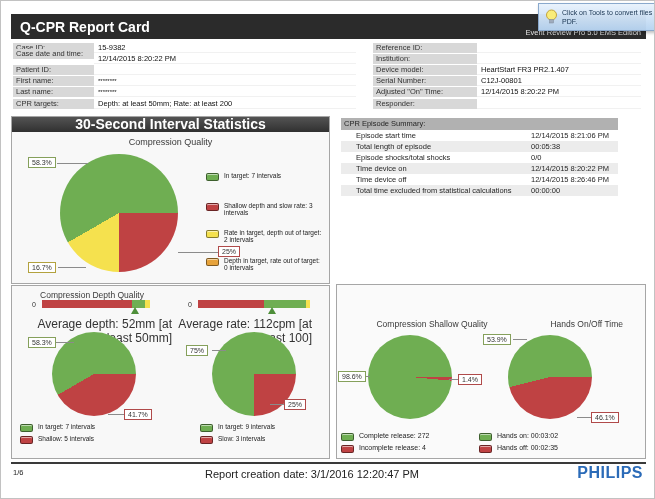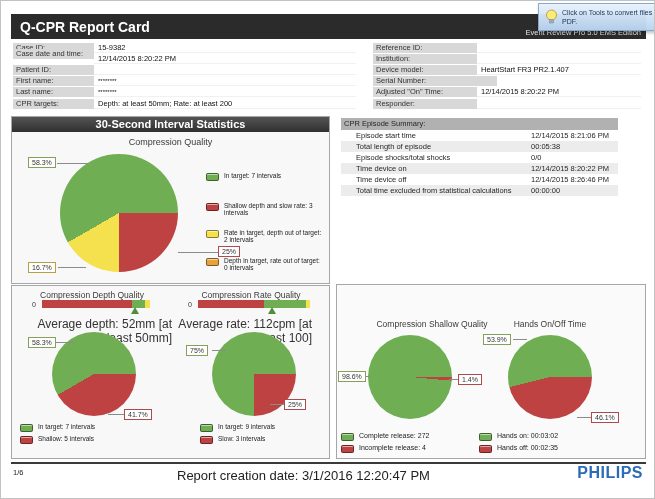--- a/index.html
+++ b/index.html
@@ -18,21 +18,21 @@
   
   .flabel{position:absolute;height:10px;background:#d8d8d8;font-size:7.5px;line-height:10px;
           color:#333;padding-left:3px;box-sizing:border-box;}
   .fval{position:absolute;height:10px;font-size:7.5px;line-height:10px;color:#111;
         background:#fff;border-bottom:1px solid #f1f1f1;padding-left:4px;box-sizing:border-box;}
   .l-lab{left:12px;width:81px;} .l-val{left:93px;width:262px;}
   .r-lab{left:372px;width:124px;} .r-val{left:476px;width:164px;}
   
   .panel{position:absolute;background:#f8f8f8;border:1px solid #a6a6a6;box-sizing:border-box;}
   .panel-hdr{height:15px;background:linear-gradient(#545454,#303030);color:#fff;text-align:center;
-             font-size:11px;line-height:15px;font-weight:bold;}
+             font-size:14px;line-height:15px;font-weight:bold;}
   .chart-title{position:absolute;text-align:center;color:#3a3a3a;font-size:9px;}
   .half-title{position:absolute;text-align:center;color:#3a3a3a;font-size:8.5px;}
   .pie{position:absolute;border-radius:50%;}
   .callout{position:absolute;background:#fff;border:1px solid #999;font-size:7px;color:#333;
            padding:1px 3px;line-height:1;z-index:3;}
   .co-green{border-color:#85a05b;} .co-red{border-color:#b04a4a;} .co-yellow{border-color:#b3a23e;}
   .co-line{position:absolute;height:1px;background:#8b8b8b;z-index:2;}
   .legend-item{position:absolute;display:flex;gap:5px;align-items:flex-start;font-size:6.5px;color:#222;}
   .swatch{width:11px;height:6px;border:1px solid rgba(0,0,0,.45);border-radius:2px;flex:none;margin-top:1px;
           box-shadow:inset 0 1px 0 rgba(255,255,255,.55);}
@@ -46,21 +46,21 @@
   
   .sum-hdr{position:absolute;left:340px;top:117px;width:277px;height:12px;background:#b1b1b1;
            font-size:7.5px;line-height:12px;color:#262626;padding-left:3px;box-sizing:border-box;}
   .sum-row{position:absolute;left:340px;width:277px;height:11px;font-size:7.5px;line-height:11px;color:#262626;}
   .sum-row.alt{background:#ececec;}
   .sum-label{position:absolute;left:3px;margin-left:12px;}
   .sum-val{position:absolute;left:190px;}
   
   .footline{position:absolute;left:10px;top:461px;width:635px;height:2px;background:#3a3a3a;}
   .pageno{position:absolute;left:12px;top:467px;font-size:7.5px;color:#222;}
-  .repdate{position:absolute;left:176px;top:467px;font-size:13px;color:#222;}
+  .repdate{position:absolute;left:204px;top:467px;font-size:11px;color:#222;}
   .brand{position:absolute;right:11px;top:463px;font-size:16px;font-weight:bold;color:#2b6bb8;letter-spacing:.5px;}
 </style>
 </head>
 <body>
 
 <div class="page">
 
   <div class="hdrbar">
     <div class="hdr-title">Q-CPR Report Card</div>
     <div class="hdr-edition">Event Review Pro 5.0 EMS Edition</div>
@@ -90,20 +90,21 @@
   <div class="flabel l-lab" style="top:98px">CPR targets:</div>
   <div class="fval l-val" style="top:98px">Depth: at least 50mm; Rate: at least 200</div>
 
   <div class="flabel r-lab" style="top:42px">Reference ID:</div>
   <div class="fval r-val" style="top:42px"></div>
   <div class="flabel r-lab" style="top:53px">Institution:</div>
   <div class="fval r-val" style="top:53px"></div>
   <div class="flabel r-lab" style="top:64px">Device model:</div>
   <div class="fval r-val" style="top:64px">HeartStart FR3 PR2.1.407</div>
   <div class="flabel r-lab" style="top:75px">Serial Number:</div>
+  <div class="fval r-val" style="top:75px">C12J-00801</div>
   <div class="flabel r-lab" style="top:86px">Adjusted "On" Time:</div>
   <div class="fval r-val" style="top:86px">12/14/2015 8:20:22 PM</div>
   <div class="flabel r-lab" style="top:98px">Responder:</div>
   <div class="fval r-val" style="top:98px"></div>
 
   <div class="sum-hdr">CPR Episode Summary:</div>
   <div class="sum-row" style="top:129px">
     <span class="sum-label">Episode start time</span>
     <span class="sum-val">12/14/2015 8:21:06 PM</span>
     </div>
@@ -151,21 +152,20 @@
       <span>Rate in target, depth out of target: 2 intervals</span>
       </div>
     <div class="legend-item" style="left:194px;top:140px;width:118px;">
       <span class="swatch" style="background: rgb(231, 163, 59);"></span>
       <span>Depth in target, rate out of target: 0 intervals</span>
       </div>
   </div>
 
   <div class="panel" style="left:10px;top:284px;width:319px;height:174px;">
     <div class="half-title" style="left:0;top:4px;width:160px;">Compression Depth Quality</div>
-    <div class="half-title" style="left:160px;top:4px;width:158px;">Compression Rate Quality</div>
 
     <div class="gauge-zero" style="left:20px;top:15px;">0</div>
     <div class="gauge" style="left:30px;top:14px;width:108px;">
       <div class="gauge-bar" style="background: linear-gradient(to right, rgb(191, 66, 67) 0%, rgb(191, 66, 67) 83%, rgb(111, 174, 82) 83%, rgb(111, 174, 82) 95%, rgb(245, 225, 78) 95%, rgb(245, 225, 78) 100%);"></div>
       <div class="gauge-marker" style="left: 86%;"></div>
     </div>
     <div class="caption" style="left:0;top:31px;width:160px;">Average depth: 52mm [at least 50mm]</div>
     <div class="pie" style="left: 40px; top: 46px; width: 84px; height: 84px; background: conic-gradient(from 90deg, rgb(191, 66, 67) 0%, rgb(191, 66, 67) 41.7%, rgb(111, 174, 82) 41.7%, rgb(111, 174, 82) 100%);"></div>
     <div class="co-line" style="left:44px;top:56px;width:18px;"></div>
     <div class="callout co-green" style="left:16px;top:51px;">58.3%</div>
@@ -196,21 +196,21 @@
       <span>In target: 9 intervals</span>
       </div>
     <div class="legend-item" style="left:188px;top:149px;width:125px;">
       <span class="swatch" style="background: rgb(191, 66, 67);"></span>
       <span>Slow: 3 intervals</span>
       </div>
   </div>
 
   <div class="panel" style="left:335px;top:283px;width:310px;height:175px;background:#fafafa;">
     <div class="half-title" style="left:5px;top:34px;width:180px;">Compression Shallow Quality</div>
-    <div class="half-title" style="left:140px;top:34px;width:146px;">Hands On/Off Time</div>
+    <div class="half-title" style="left:140px;top:34px;width:146px;text-align:right;">Hands On/Off Time</div>
 
     <div class="pie" style="left: 31px; top: 50px; width: 84px; height: 84px; background: conic-gradient(from 90deg, rgb(191, 66, 67) 0%, rgb(191, 66, 67) 1.4%, rgb(111, 174, 82) 1.4%, rgb(111, 174, 82) 100%);"></div>
     <div class="co-line" style="left:27px;top:91px;width:6px;"></div>
     <div class="callout co-green" style="left:1px;top:86px;">98.6%</div>
     <div class="co-line" style="left:112px;top:94px;width:9px;"></div>
     <div class="callout co-red" style="left:121px;top:89px;">1.4%</div>
     <div class="legend-item" style="left:4px;top:147px;width:130px;font-size:7px;">
       <span class="swatch" style="background: rgb(111, 174, 82);"></span>
       <span>Complete release: 272</span>
       </div>

